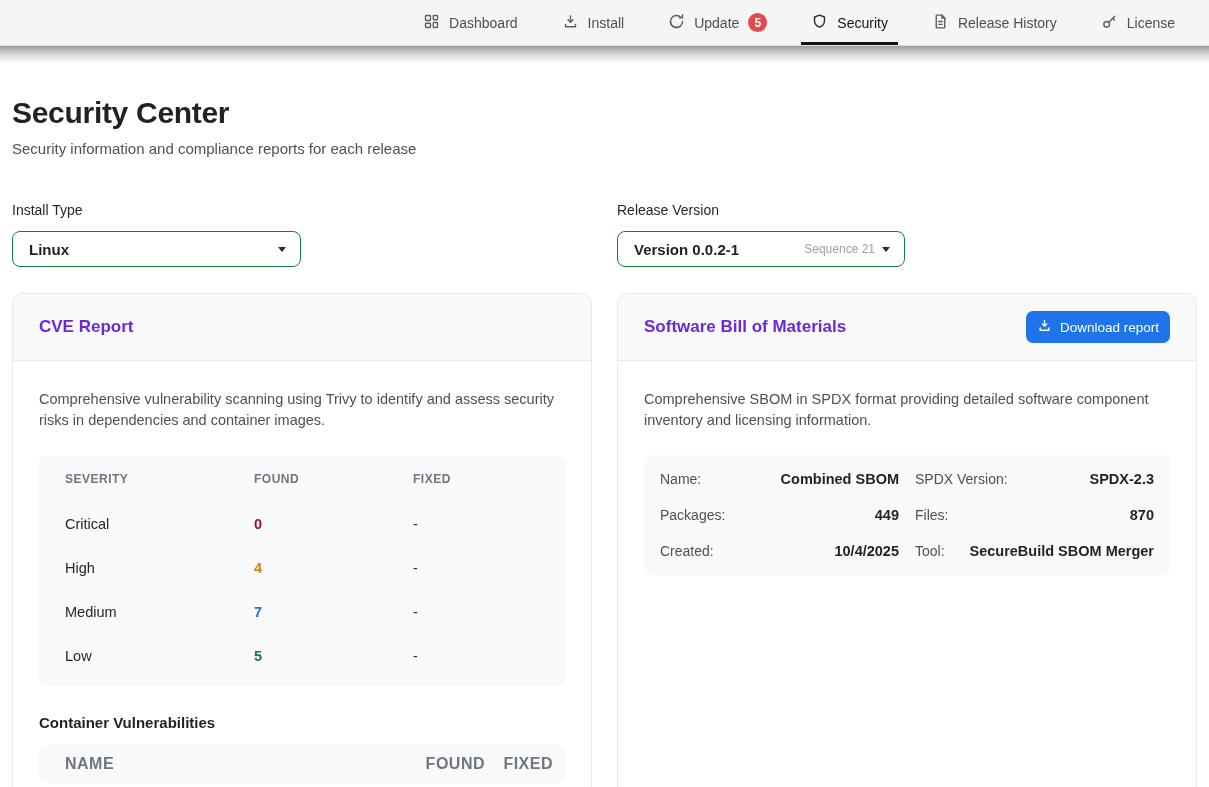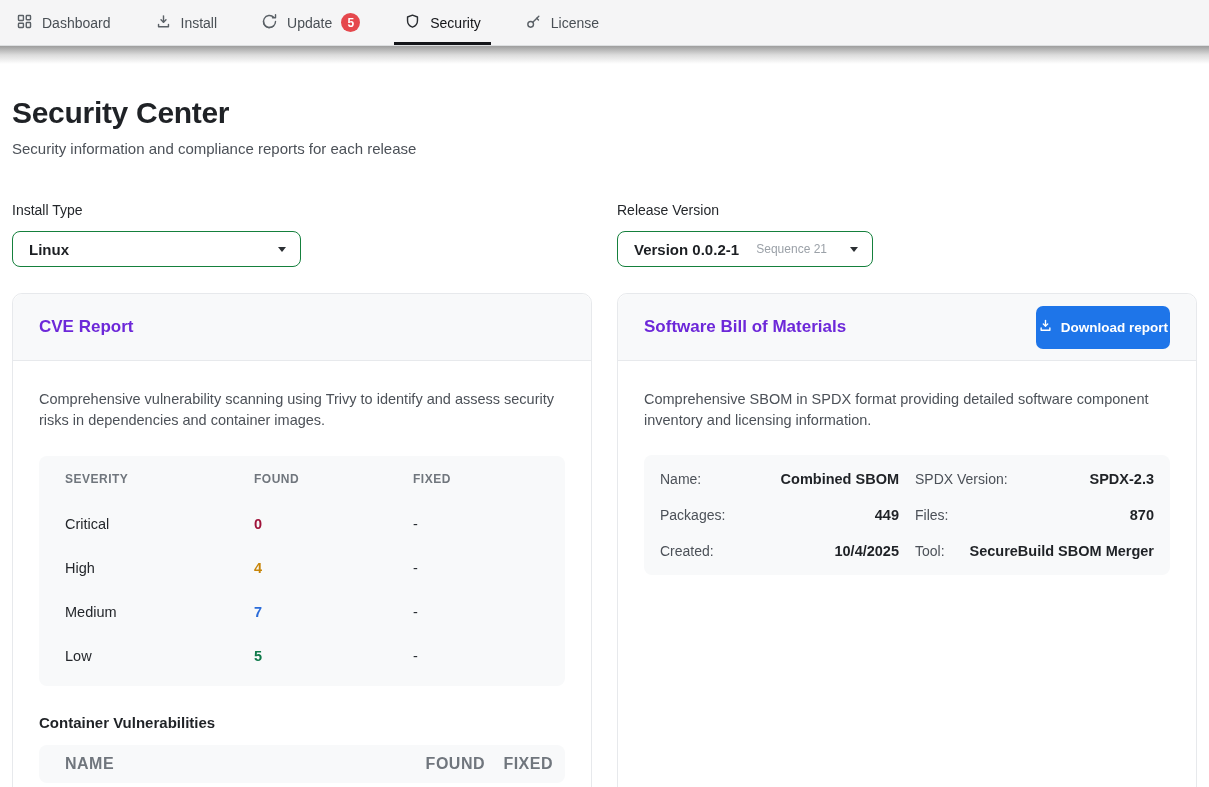--- a/index.html
+++ b/index.html
@@ -1,21 +1,21 @@
 <!DOCTYPE html>
 <html><head>
 <meta charset="utf-8">
 <style>
   * { margin:0; padding:0; box-sizing:border-box; }
   html,body { width:1209px; height:787px; overflow:hidden; background:#fff;
     font-family:"Liberation Sans","DejaVu Sans",sans-serif; color:#1f2226; }
 
   
   .nav { height:46px; background:#f5f5f6; border-bottom:1px solid #dddfe1;
-    display:flex; align-items:stretch; padding-left:6px; }
+    display:flex; align-items:stretch; padding-left:6px;justify-content:flex-end; }
   .nav-item { display:flex; align-items:center; gap:9px; padding:0 10px;
     margin-right:24px; font-size:14px; font-weight:500; color:#494f55; cursor:pointer; }
   .nav-item svg { width:17px; height:17px; stroke:#5a6066; }
   .nav-item.active { color:#141519; box-shadow:inset 0 -3px 0 #141519; }
   .nav-item.active svg { stroke:#2a2d31; }
   .badge { min-width:19px; height:19px; border-radius:10px; color:#fff;
     font-size:12px; font-weight:700; display:inline-flex; align-items:center;
     justify-content:center; padding:0 5px; }
 
   .header-shadow { height:18px;
@@ -28,21 +28,21 @@
   .page-subtitle { font-size:15px; color:#4c5158; }
 
   
   .grid2 { display:grid; grid-template-columns:1fr 1fr; gap:25px; }
   .filters { margin-top:45px; }
   .field-label { font-size:14px; font-weight:500; color:#24272b; margin-bottom:13px; }
   .select { width:289px; height:36px; background:#fff; border:1px solid #15803d;
     border-radius:8px; display:flex; align-items:center; justify-content:space-between;
     padding:0 14px 0 16px; cursor:pointer; }
   .select-main { font-size:15px; font-weight:700; color:#1c1f23; }
-  .select-right { display:flex; align-items:center; gap:23px; }
+  .select-right { display:flex; align-items:center; gap:7px; }
   .select-seq { font-size:12px; color:#9ba1a8; }
   .caret { width:0; height:0; border-left:4.5px solid transparent;
     border-right:4.5px solid transparent; border-top:5.5px solid #2b2f33; }
 
   
   .cards { margin-top:26px; align-items:start; }
   .card { border:1px solid #e7e9ec; border-radius:10px; background:#fff;
     height:620px; overflow:hidden; }
   .card-header { height:67px; background:#f8f9fa; border-bottom:1px solid #e7e9ec;
     display:flex; align-items:center; justify-content:space-between; padding:0 26px;
@@ -62,22 +62,22 @@
 
   .cv-title { margin-top:28px; font-size:15px; font-weight:600; color:#1f2226; }
   .cv-head { margin-top:14px; height:38px; background:#f8f9fa; border-radius:8px;
     display:grid; grid-template-columns:1fr 70px 68px; align-items:center;
     padding:0 12px 0 26px; font-size:16px; font-weight:600; color:#70767d;
     letter-spacing:0.5px; }
   .cv-head .r { text-align:right; }
 
   
   .dl-btn { display:flex; align-items:center; gap:8px; border:none; cursor:pointer;
-    color:#fff; border-radius:7px; height:43px; padding:0 2px; font-size:13.5px;
-    font-weight:700; font-family:inherit; }
+    color:#fff; border-radius:7px; height:32px; padding:0 11px; font-size:13.5px;
+    font-weight:400; font-family:inherit; }
   .dl-btn svg { width:15px; height:15px; stroke:#fff; }
   .sbom-grid { margin-top:24px; background:#f8f9fa; border-radius:8px;
     padding:6px 16px; display:grid; grid-template-columns:1fr 1fr; column-gap:16px; }
   .sbom-cell { display:flex; align-items:center; justify-content:space-between;
     gap:8px; height:36px; }
   .sbom-label { font-size:14px; color:#4c5158; white-space:nowrap; }
   .sbom-value { font-size:14.5px; font-weight:700; color:#1f2226; text-align:left;
     white-space:nowrap; }
 </style>
 </head>
@@ -111,20 +111,28 @@
     <span class="badge" style="background-color: rgb(229, 72, 77);">5</span>
   </div>
   <div class="nav-item active">
     <span><svg viewBox="0 0 24 24" fill="none" stroke-width="2" stroke-linecap="round" stroke-linejoin="round">
           <path d="M12 3l7 2.6V11c0 4.6-3 7.6-7 9-4-1.4-7-4.4-7-9V5.6L12 3z"></path>
         </svg></span>
     <span>Security</span>
   </div>
   <div class="nav-item">
     <span><svg viewBox="0 0 24 24" fill="none" stroke-width="2" stroke-linecap="round" stroke-linejoin="round">
+          <path d="M14 3H7a1 1 0 0 0-1 1v16a1 1 0 0 0 1 1h10a1 1 0 0 0 1-1V7l-4-4z"></path>
+          <path d="M14 3v4h4"></path>
+          <path d="M9.5 12h5M9.5 16h5"></path>
+        </svg></span>
+    <span>Release History</span>
+  </div>
+  <div class="nav-item">
+    <span><svg viewBox="0 0 24 24" fill="none" stroke-width="2" stroke-linecap="round" stroke-linejoin="round">
           <circle cx="8" cy="16" r="4"></circle>
           <path d="M11 13 19.5 4.5"></path>
           <path d="M16.5 7.5l2.5 2.5"></path>
         </svg></span>
     <span>License</span>
   </div>
 </div>
 <div class="header-shadow"></div>
 
 <div class="content">
@@ -135,21 +143,21 @@
   <div class="grid2 filters">
     <div>
       <div class="field-label">Install Type</div>
       <div class="select">
         <span class="select-main">Linux</span>
         <span class="caret"></span>
       </div>
     </div>
     <div>
       <div class="field-label">Release Version</div>
-      <div class="select" style="width:256px">
+      <div class="select" style="width:288px">
         <span class="select-main">Version 0.0.2-1</span>
         <span class="select-right">
           <span class="select-seq">Sequence 21</span>
           <span class="caret"></span>
         </span>
       </div>
     </div>
   </div>
 
   <div class="grid2 cards">

